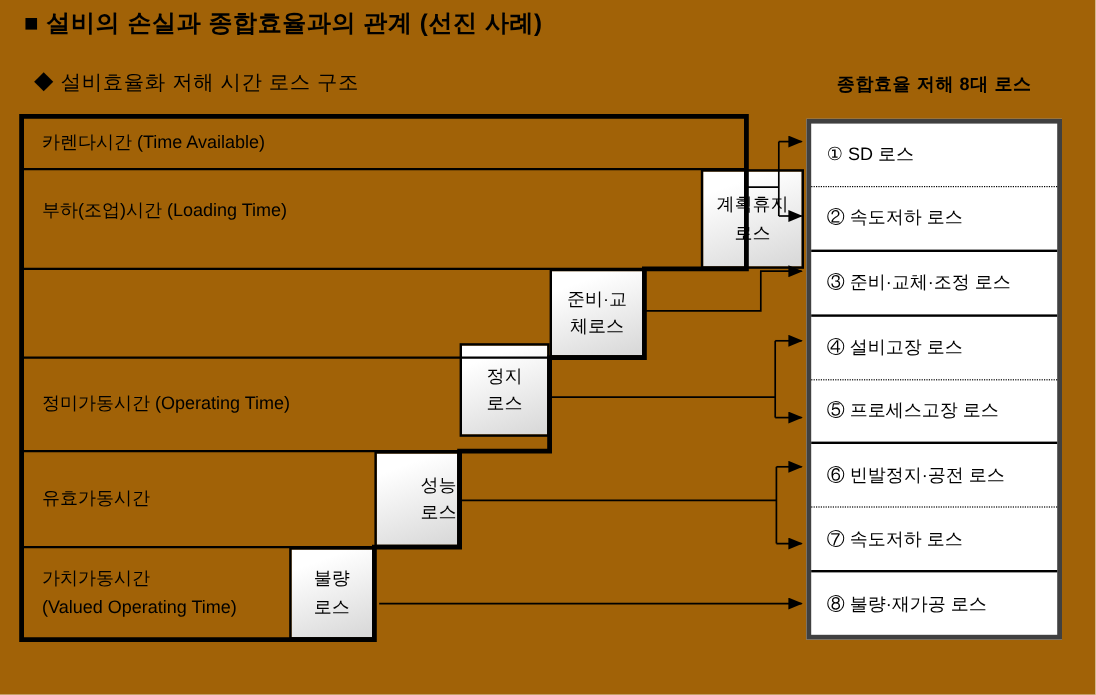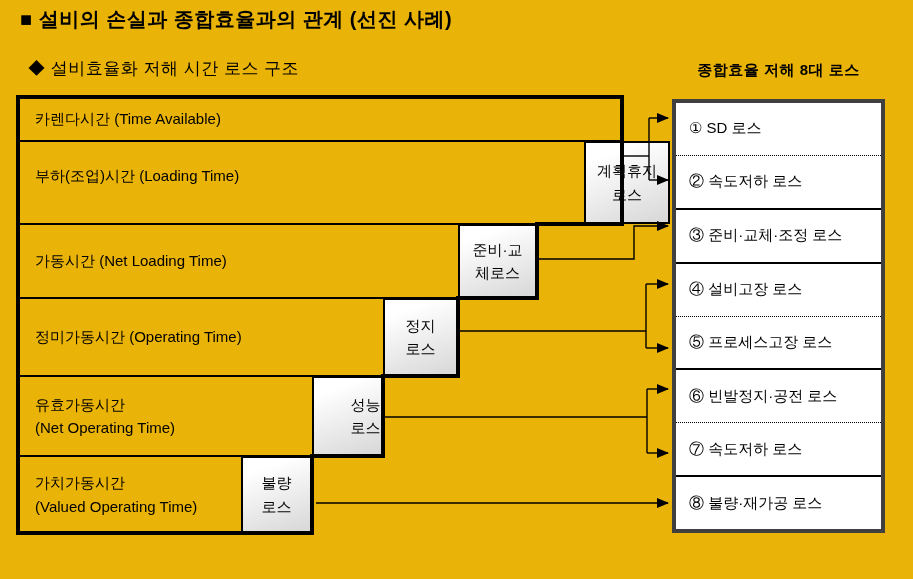--- a/index.html
+++ b/index.html
@@ -1,17 +1,17 @@
 <!DOCTYPE html>
 <html><head>
 <meta charset="utf-8">
 <style>
   html,body{margin:0;padding:0;background:#ffffff;}
   body{font-family:"Liberation Sans", sans-serif; color:#000;}
-  #canvas{position:relative;width:913px;height:579px;background:#eab308;overflow:hidden;}
+  #canvas{position:relative;width:913px;height:579px;background:#a16207;overflow:hidden;}
 
   .page-title{position:absolute;left:20px;top:6px;font-size:20px;font-weight:bold;letter-spacing:.5px;white-space:nowrap;}
   .section-title{position:absolute;left:28px;top:57px;font-size:17px;font-weight:normal;letter-spacing:.5px;white-space:nowrap;}
   .right-title{position:absolute;left:672px;top:61px;width:213px;text-align:center;font-size:15px;font-weight:bold;letter-spacing:.5px;white-space:nowrap;}
 
   
   .trow{position:absolute;display:flex;flex-direction:column;justify-content:center;align-items:flex-start;padding-left:17px;box-sizing:border-box;font-size:15px;line-height:1.55;z-index:1;}
   .r1{left:18px;top:97px;width:604px;height:44px;}
   .r2{left:18px;top:141px;width:604px;height:69px;}
   .r3{left:18px;top:224px;width:519px;height:74px;}
@@ -19,21 +19,21 @@
   .r5{left:18px;top:376px;width:365px;height:80px;}
   .r6{left:18px;top:456px;width:294px;height:77px;}
 
   
   .loss-box{position:absolute;box-sizing:border-box;border:2px solid #000;
     background:linear-gradient(160deg,#ffffff 18%,#d9d9d9 96%);
     display:flex;flex-direction:column;justify-content:center;align-items:center;
     font-size:15px;line-height:1.55;text-align:center;z-index:2;}
   .lb1{left:536px;top:141px;width:86px;height:83px;margin-left:48px;}
   .lb2{left:458px;top:224px;width:79px;height:74px;}
-  .lb3{left:383px;top:298px;width:75px;height:78px;}
+  .lb3{left:383px;top:286px;width:75px;height:78px;}
   .lb4{left:312px;top:376px;width:71px;height:80px;padding-left:36px;}
   .lb5{left:241px;top:456px;width:71px;height:77px;}
 
   
   .loss-panel{position:absolute;left:672px;top:99px;width:213px;height:434px;box-sizing:border-box;border:4px solid #404040;background:#fff;display:flex;flex-direction:column;z-index:1;}
   .lrow{flex:1;display:flex;align-items:center;padding-left:13px;font-size:15px;box-sizing:border-box;white-space:nowrap;}
   .dv-dot{border-top:1px dotted #000;}
   .dv-solid{border-top:2px solid #000;}
 
   svg.overlay{position:absolute;left:0;top:0;z-index:3;pointer-events:none;}
@@ -48,31 +48,26 @@
   <div class="right-title">종합효율 저해 8대 로스</div>
 
   <div class="trow r1">
     <span>카렌다시간 (Time Available)</span>
     <span></span>
   </div>
   <div class="trow r2">
     <span>부하(조업)시간 (Loading Time)</span>
     <span></span>
   </div>
-  <div class="trow r3">
-    <span>가동시간 (Net Loading Time)</span>
-    <span></span>
-  </div>
   <div class="trow r4">
     <span>정미가동시간 (Operating Time)</span>
     <span></span>
   </div>
   <div class="trow r5">
     <span>유효가동시간</span>
-    <span>(Net Operating Time)</span>
   </div>
   <div class="trow r6">
     <span>가치가동시간</span>
     <span>(Valued Operating Time)</span>
   </div>
 
   <div class="loss-box lb1">
     <span>계획휴지</span>
     <span>로스</span>
   </div>

